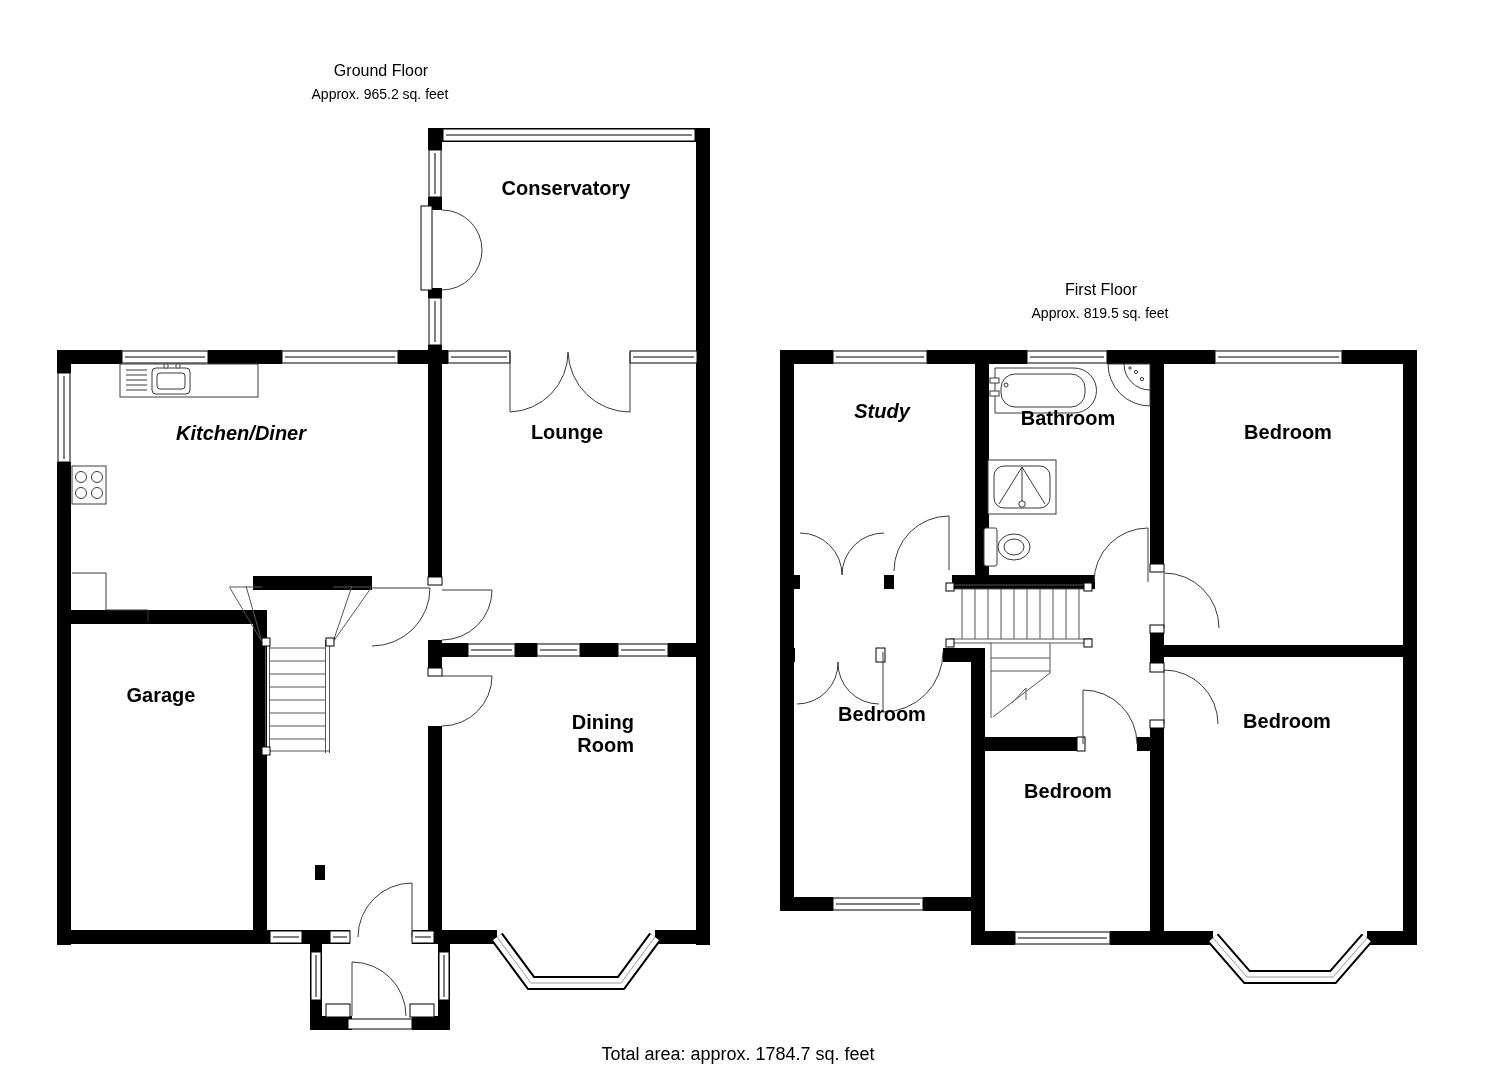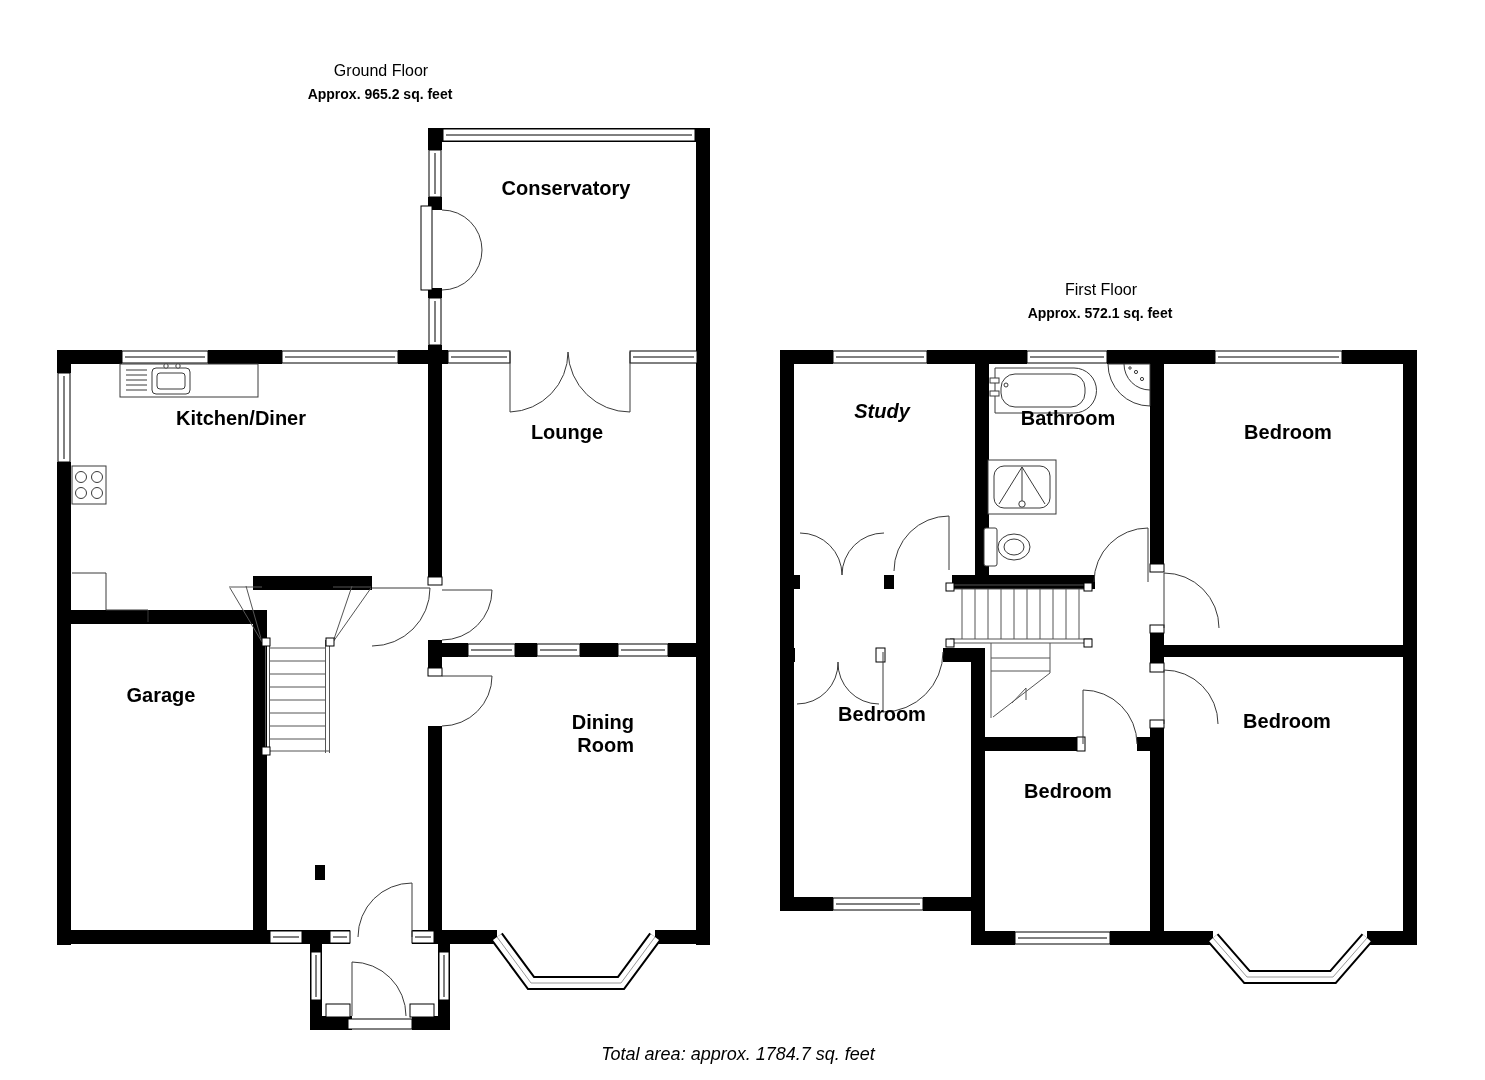--- a/index.html
+++ b/index.html
@@ -15,21 +15,21 @@
   .stair{stroke:#555;stroke-width:1;fill:none;}
   .bay-out{stroke:#000;stroke-width:14;fill:none;}
   .bay-in{stroke:#fff;stroke-width:10;fill:none;}
   .bay-mid{stroke:#9a9a9a;stroke-width:1;fill:none;}
   .label{position:absolute;transform:translate(-50%,-50%);font-weight:bold;
          font-size:20px;line-height:1.15;text-align:center;white-space:nowrap;}
   .label.wrap{white-space:normal;width:100px;}
   .floor-title{position:absolute;transform:translate(-50%,-50%);
                font-size:16px;font-weight:normal;white-space:nowrap;}
   .floor-sub{position:absolute;transform:translate(-50%,-50%);
-             font-size:14px;white-space:nowrap;font-weight:bold;}
+             font-size:14px;white-space:nowrap;}
   .total{position:absolute;transform:translate(-50%,-50%);
          font-size:18px;white-space:nowrap;}
 </style>
 </head>
 <body>
 
 <div id="page">
 
   <svg id="plan-svg" viewBox="0 0 1485 1080" xmlns="http://www.w3.org/2000/svg">
 
@@ -346,29 +346,29 @@
         <ellipse class="fix" cx="1014" cy="547" rx="16" ry="13"></ellipse>
         <ellipse class="fix" cx="1014" cy="547" rx="10" ry="8"></ellipse>
       </g>
     </g>
   </svg>
 
   <div class="floor-title" style="left:381px;top:71px;">Ground Floor</div>
   <div class="floor-sub" style="left:380px;top:94px;">Approx. 965.2 sq. feet</div>
 
   <div class="floor-title" style="left:1101px;top:290px;">First Floor</div>
-  <div class="floor-sub" style="left:1100px;top:313px;">Approx. 572.1 sq. feet</div>
+  <div class="floor-sub" style="left:1100px;top:313px;">Approx. 819.5 sq. feet</div>
 
   <div class="label" style="left:566px;top:188px;">Conservatory</div>
-  <div class="label" style="left:241px;top:418px;">Kitchen/Diner</div>
+  <div class="label" style="left:241px;top:433px;font-style:italic;">Kitchen/Diner</div>
   <div class="label" style="left:567px;top:432px;text-align:center;">Lounge</div>
   <div class="label" style="left:161px;top:695px;text-align:center;">Garage</div>
   <div class="label wrap" style="left:584px;top:734px;text-align:right;">Dining Room</div>
 
   <div class="label" style="left:882px;top:411px;font-style:italic;">Study</div>
   <div class="label" style="left:1068px;top:418px;">Bathroom</div>
   <div class="label" style="left:1288px;top:432px;">Bedroom</div>
   <div class="label" style="left:882px;top:714px;">Bedroom</div>
   <div class="label" style="left:1068px;top:791px;">Bedroom</div>
   <div class="label" style="left:1287px;top:721px;">Bedroom</div>
 
-  <div class="total" style="left:738px;top:1054px;font-style:italic;">Total area: approx. 1784.7 sq. feet</div>
+  <div class="total" style="left:738px;top:1054px;">Total area: approx. 1784.7 sq. feet</div>
 </div>
 
 </body></html>

